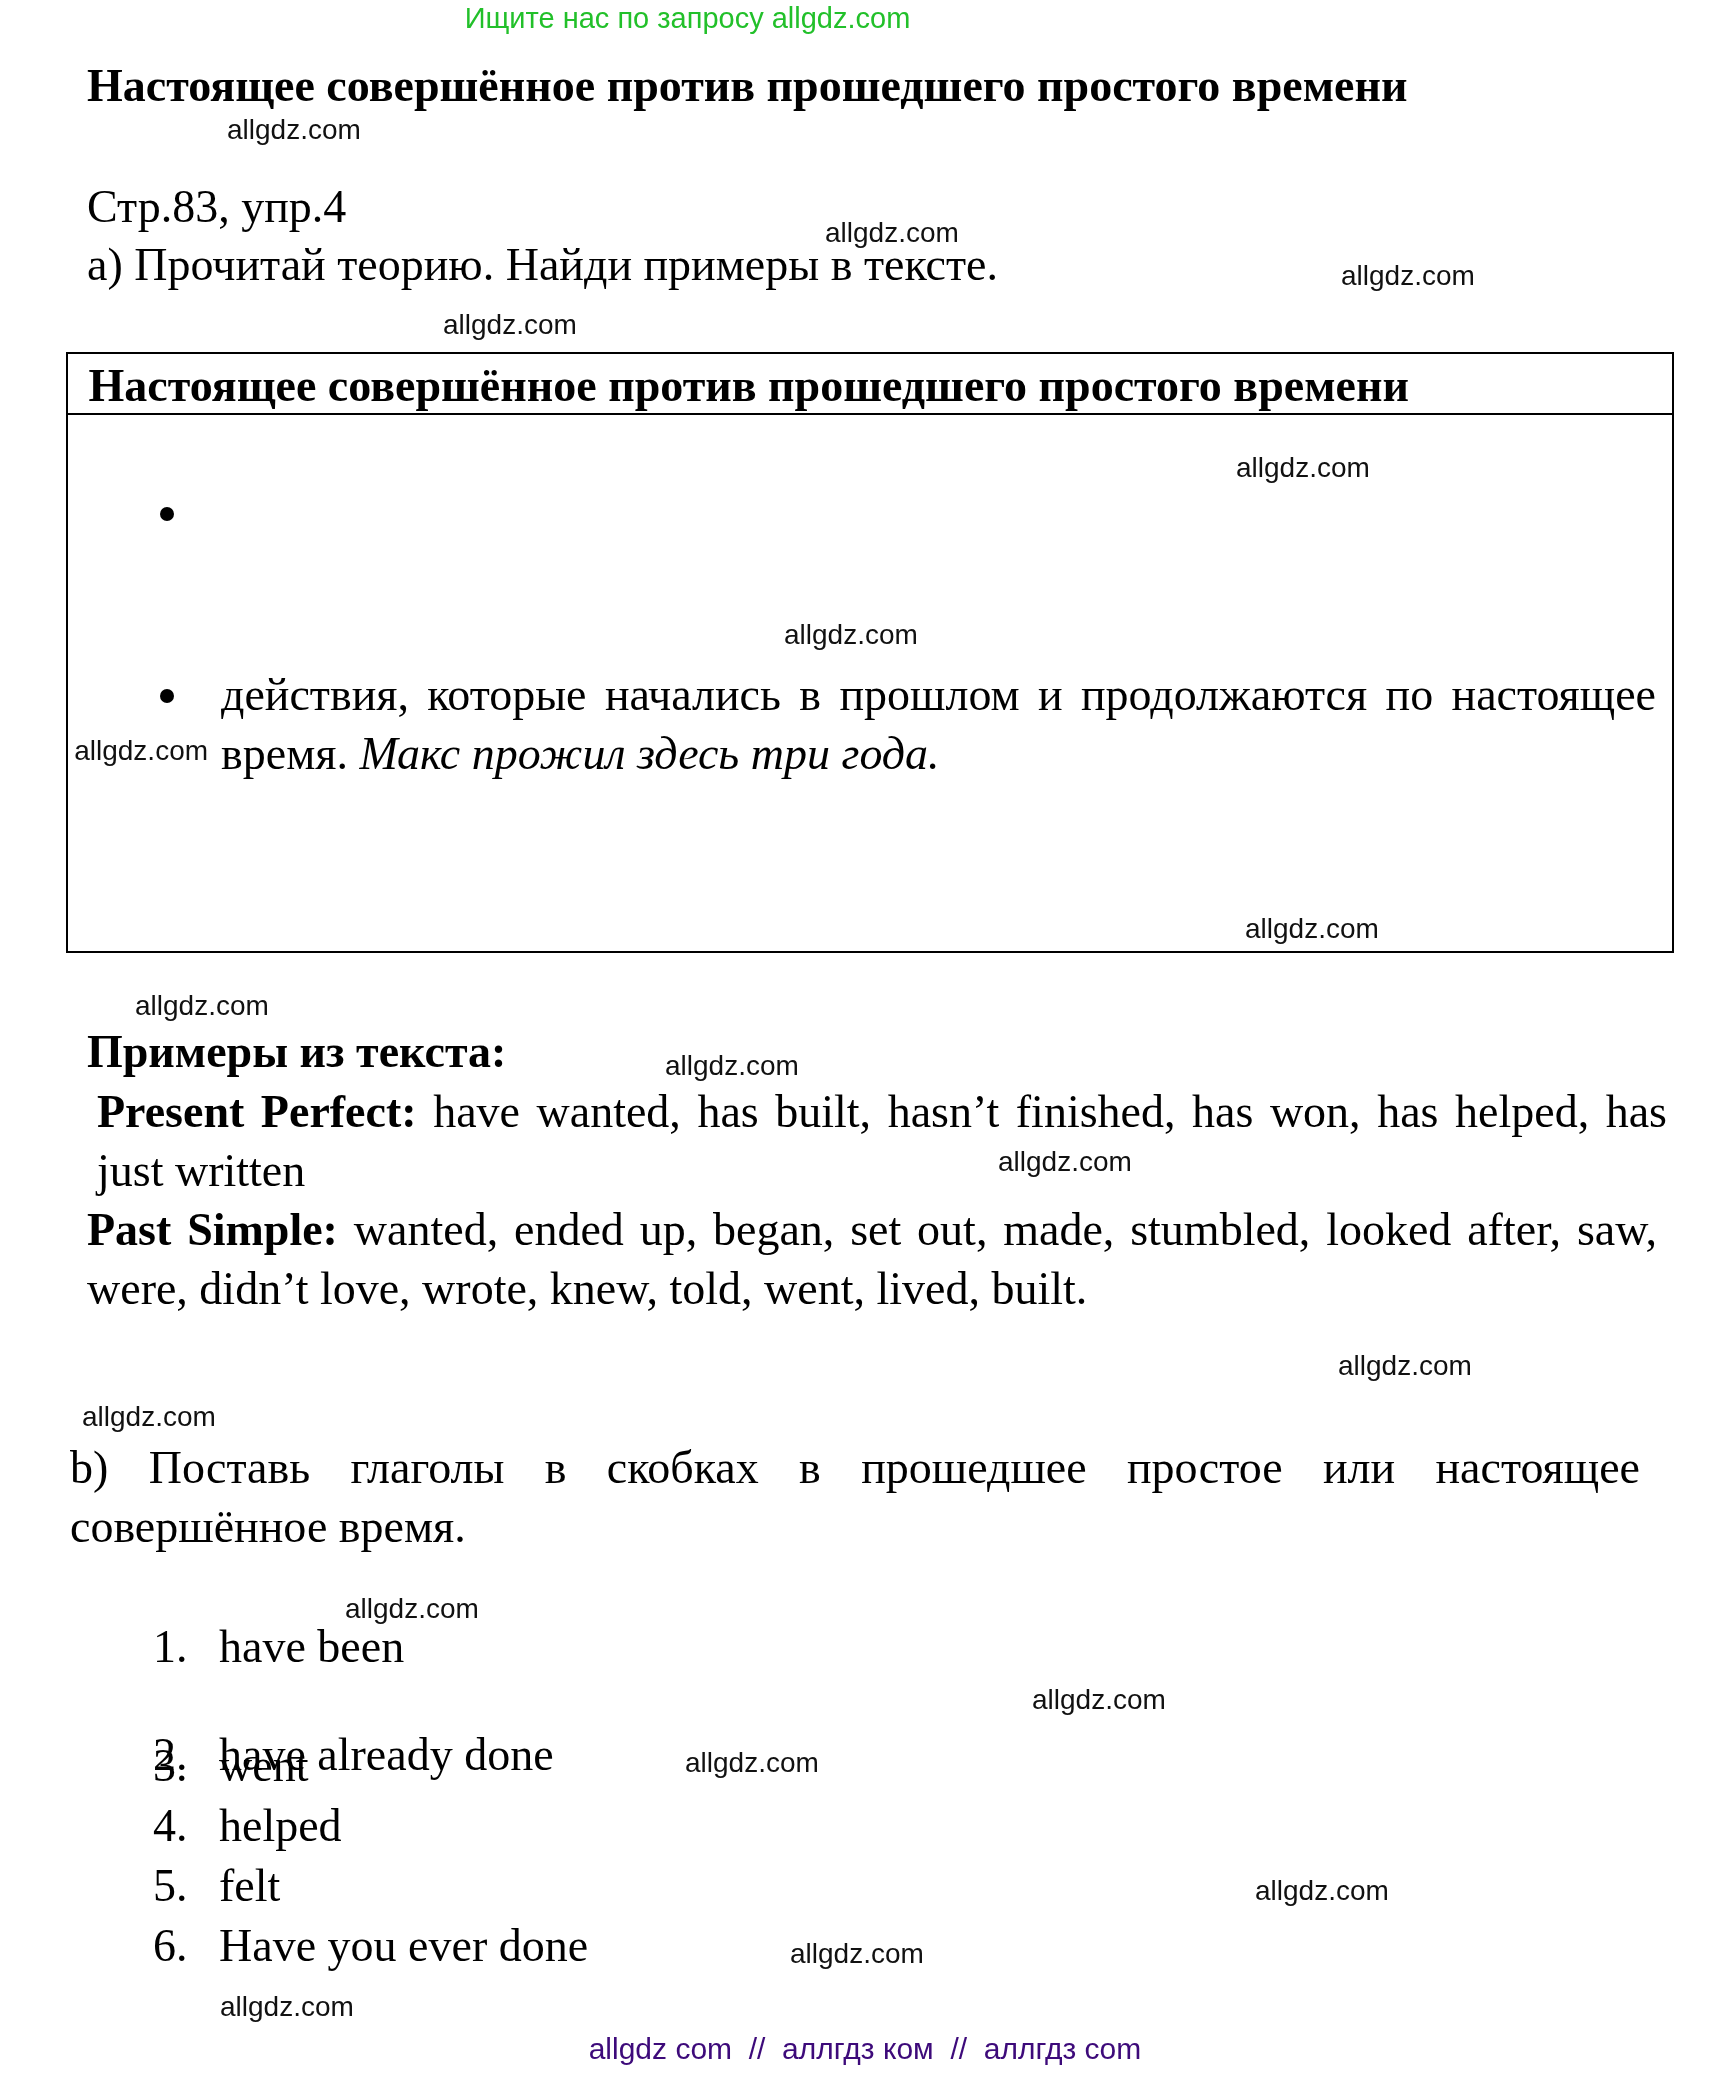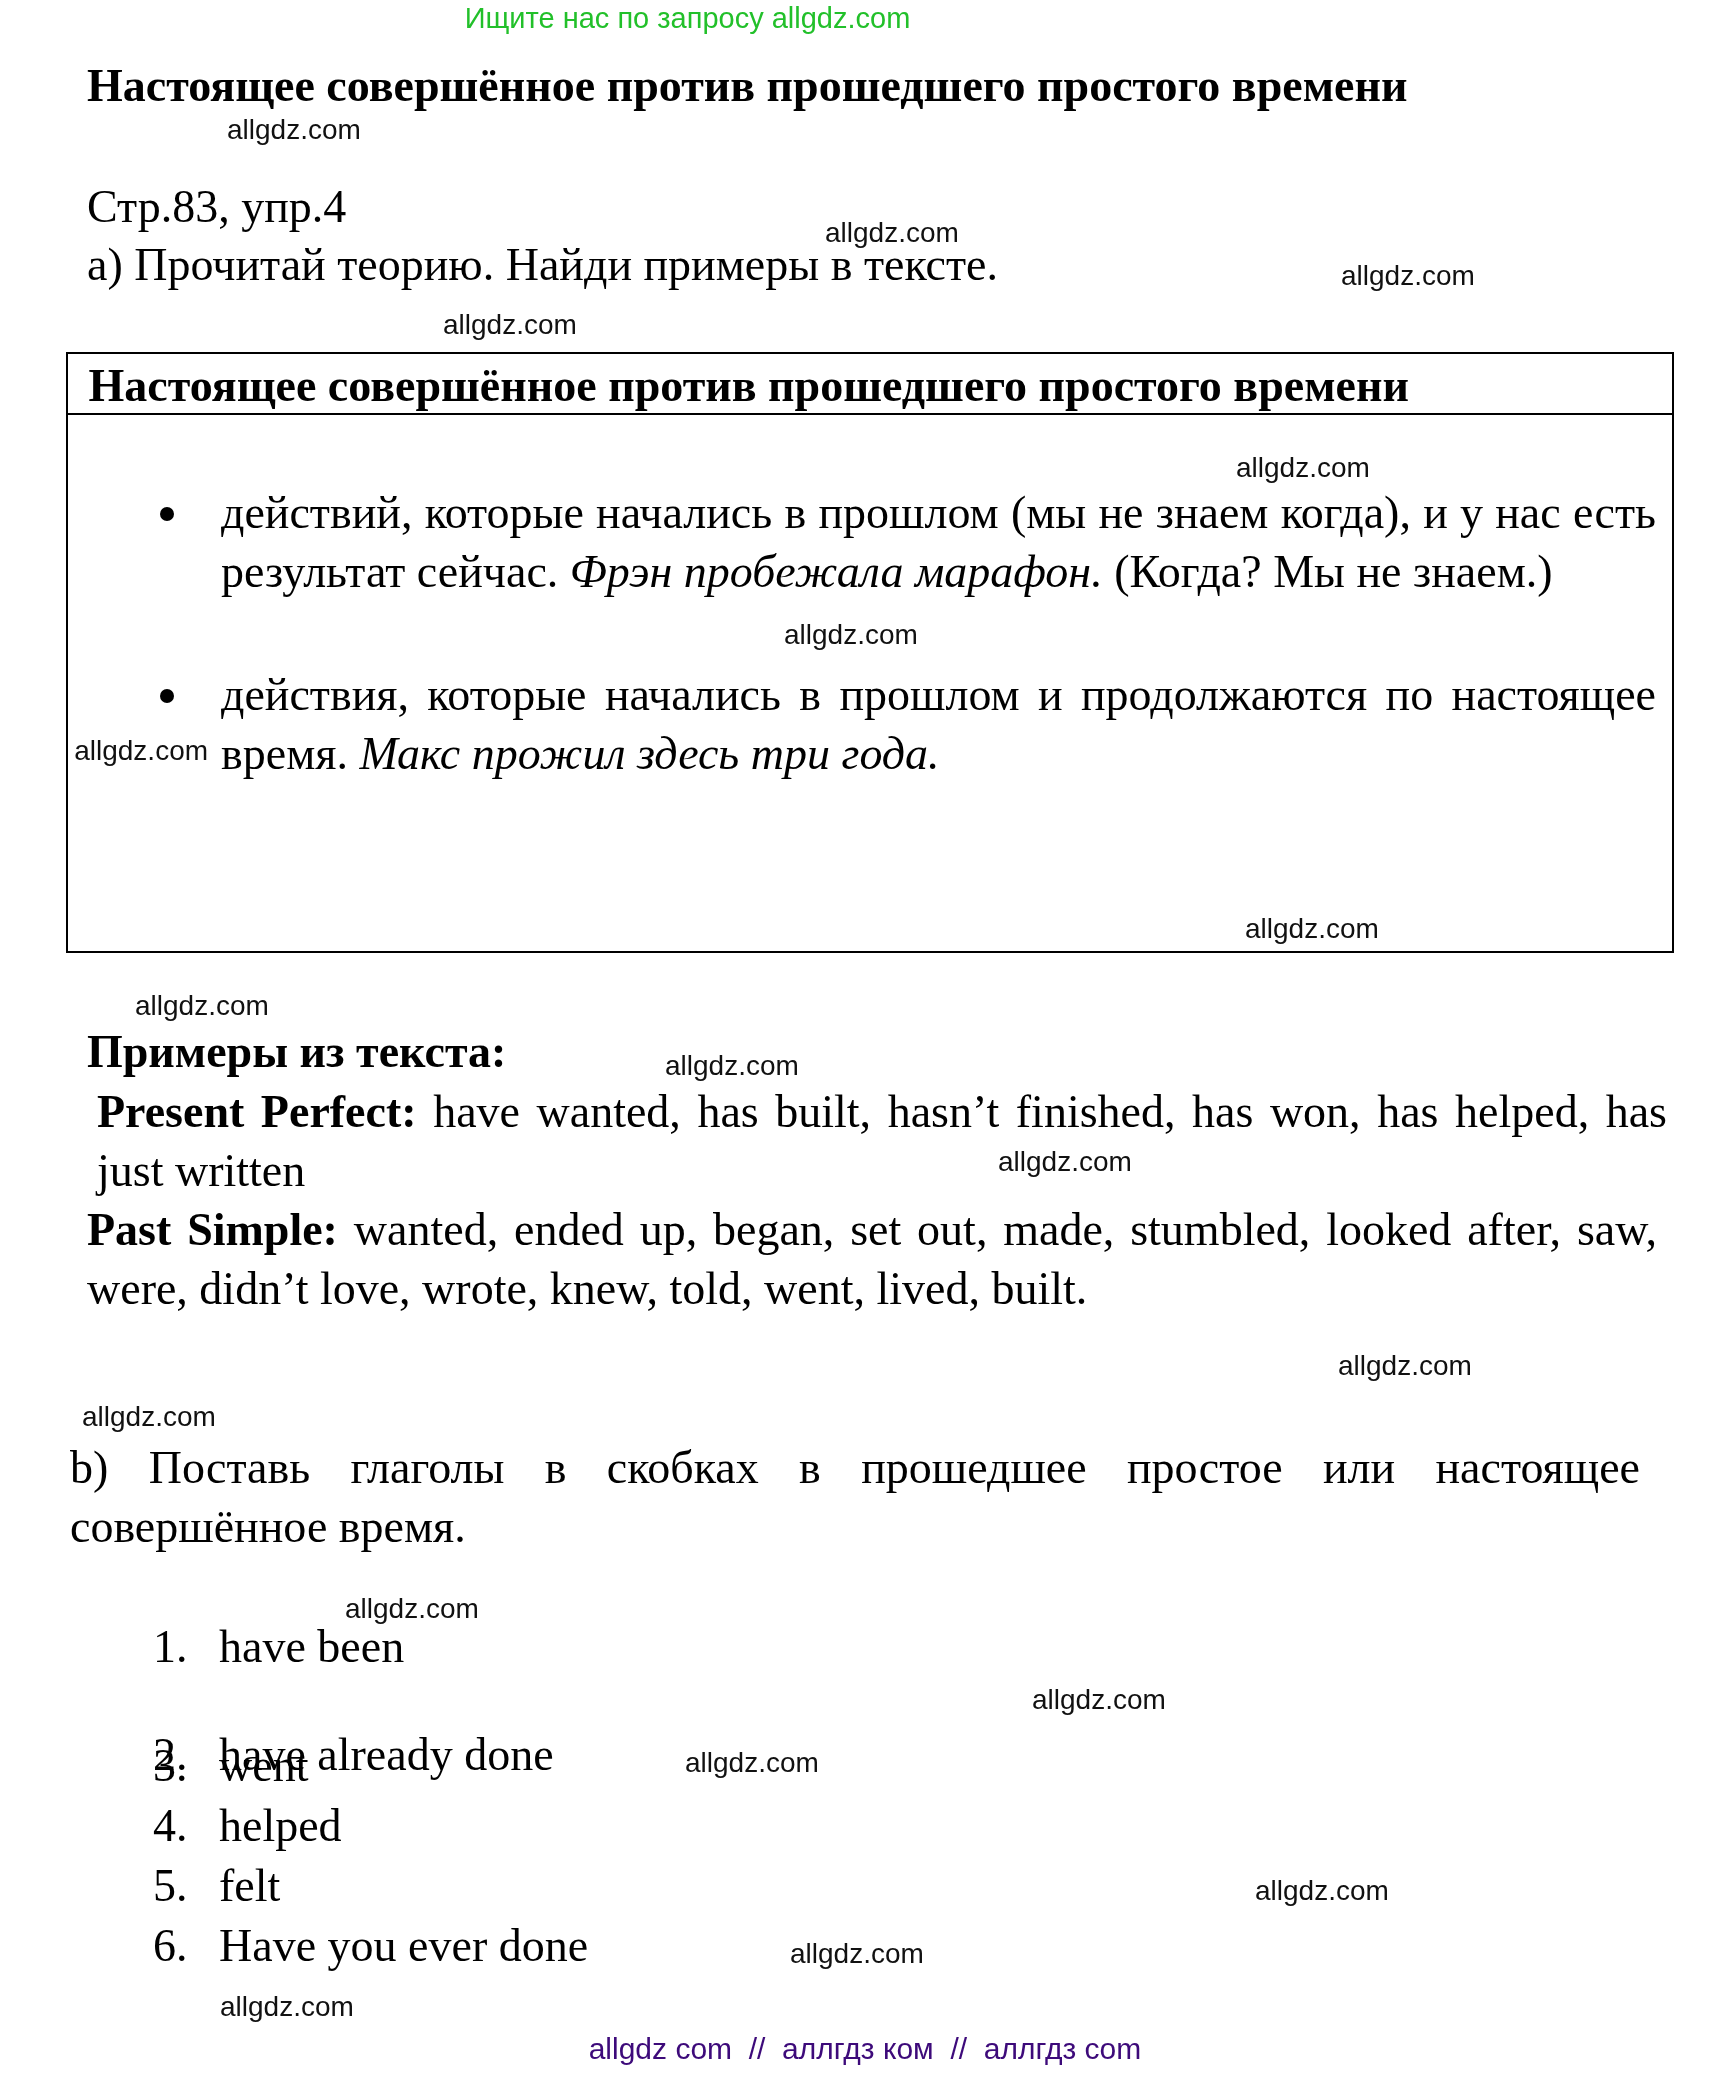--- a/index.html
+++ b/index.html
@@ -42,25 +42,20 @@
 <div class="wm" style="left:443px; top:311px;">allgdz.com</div>
 
 <div class="box">
   <div class="box-head">
     <span>Настоящее совершённое против прошедшего простого времени</span>
   </div>
 
   <div class="wm" style="left:1168px; top:100px;">allgdz.com</div>
 
   <div class="bullet" style="left:92px; top:153px;"></div>
-  <div class="just" style="left:153px; top:129px; width:1435px;">
-    <span>действий, которые начались в прошлом (мы не знаем когда), и у нас есть результат сейчас.</span>
-    <i>Фрэн пробежала марафон.</i>
-    <span>(Когда? Мы не знаем.)</span>
-  </div>
   <div class="wm" style="left:716px; top:267px;">allgdz.com</div>
 
   <div class="bullet" style="left:92px; top:335px;"></div>
   <div class="just" style="left:153px; top:311px; width:1435px;">
     <span>действия, которые начались в прошлом и продолжаются по настоящее время.</span>
     <i>Макс прожил здесь три года.</i>
   </div>
   <div class="wm" style="left:6.2px; top:383px;">allgdz.com</div>
 
   <div class="wm" style="left:1177px; top:561px;">allgdz.com</div>

